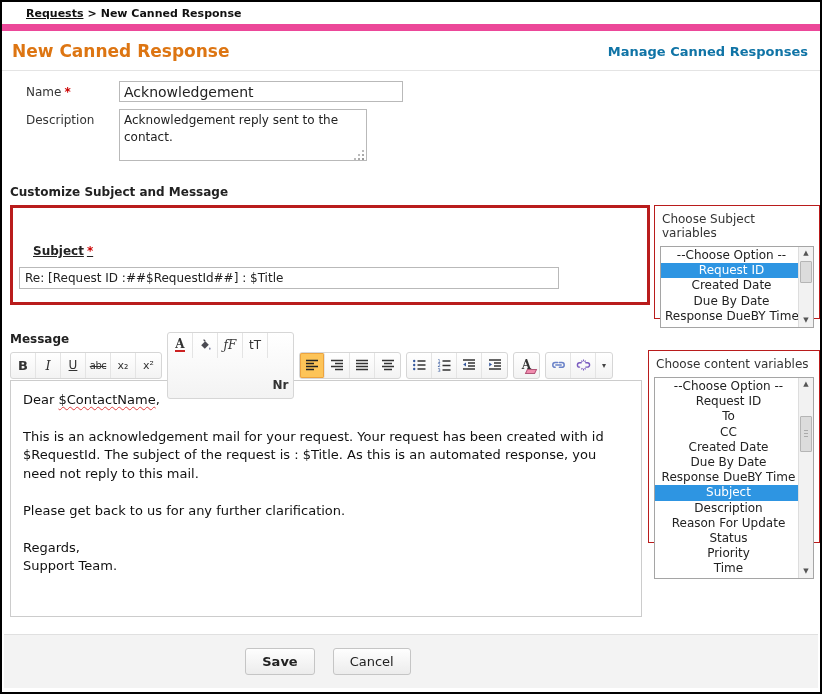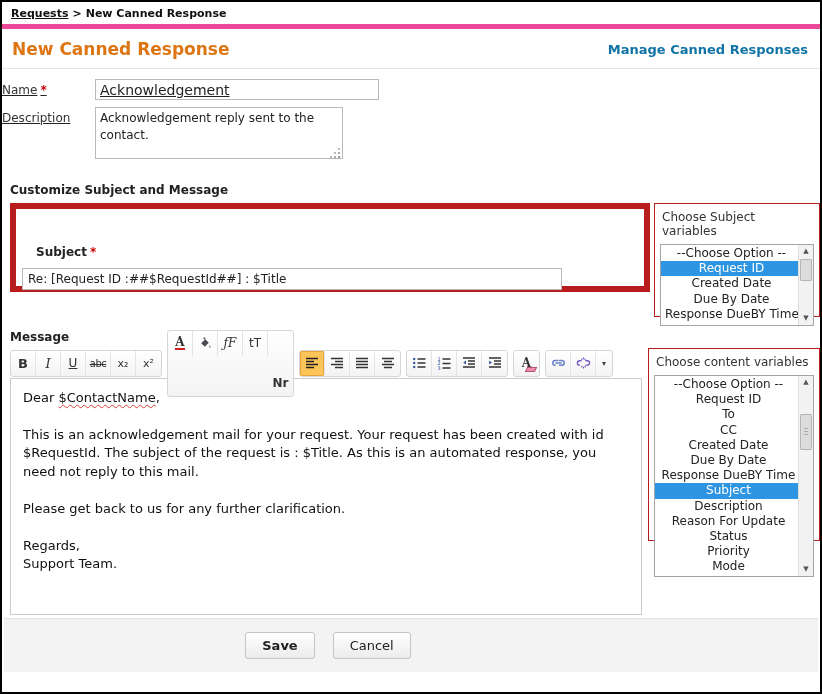--- a/index.html
+++ b/index.html
@@ -1,45 +1,45 @@
 <!DOCTYPE html>
 <html><head>
 <meta charset="utf-8">
 <style>
   * { box-sizing: border-box; margin: 0; padding: 0; }
   html,body { background:#fff; }
   body { font-family: "DejaVu Sans", "Liberation Sans", sans-serif; color:#222; }
   .page { width: 822px; height: 694px; border: 2px solid #000; background:#fff; position: relative; overflow: hidden; }
 
   
-  .breadcrumb { padding: 5px 10px 4px 9px; font-size: 11px; font-weight: bold; color:#111; border-bottom: 5px solid #ec4899; }
+  .breadcrumb { padding: 5px 10px 4px 24px; font-size: 11px; font-weight: bold; color:#111; border-bottom: 7px solid #ec4899; }
   .breadcrumb a { color:#111; text-decoration: underline; cursor: pointer; }
   .breadcrumb .sep { margin: 0 4px; font-weight: bold; }
 
   
   .header-row { display:flex; justify-content: space-between; align-items: center; padding: 10px 12px 9px 10px; border-bottom: 1px solid #e4e4e4; }
   .page-title { font-size: 17px; font-weight: bold; color: #dd7512; }
   .manage-link { font-size: 13px; font-weight: bold; color: #1074a6; text-decoration: none; cursor: pointer; }
 
   
-  .form-area { padding: 10px 0 0 0; text-decoration: underline; }
+  .form-area { padding: 10px 0 0 24px; }
   .form-row { display: flex; margin-bottom: 7px; }
   .form-label { width: 93px; font-size: 12px; color: #333; padding-top: 4px; }
   .req { color: #cc0000; font-weight: bold; margin-left: 3px; }
   .txt-input { width: 284px; height: 21px; border: 1px solid #b9b9b9; font-family: inherit; font-size: 14px; padding: 2px 4px; color:#222; }
   .desc-wrap { position: relative; }
   .txt-area { width: 248px; height: 52px; border: 1px solid #b9b9b9; font-family: inherit; font-size: 12px; padding: 2px 4px; color:#222; resize: none; line-height: 1.4; }
   .resize-grip { position:absolute; right:3px; bottom:5px; width:9px; height:9px; }
   .resize-grip::before { content:""; position:absolute; right:0; bottom:0; width:2px; height:2px; background:#999;
       box-shadow: -4px 0 0 #aaa, 0 -4px 0 #aaa, -4px -4px 0 #bbb, -8px 0 0 #bbb, 0 -8px 0 #bbb; }
 
   
   .section-hdr { margin: 20px 0 6px 8px; font-size: 12px; font-weight: bold; color:#222; }
   .subject-row { display:flex; margin-left: 8px; }
-  .subject-box { width: 640px; height: 89px; border: 6px solid #b91c1c; }
+  .subject-box { width: 640px; height: 100px; border: 3px solid #b91c1c; text-decoration: underline; }
   .subject-label { margin: 36px 0 9px 20px; font-size: 12px; font-weight: bold; }
   .subject-input { margin-left: 6px; width: 540px; height: 22px; border: 1px solid #b9b9b9; font-family: inherit; font-size: 12px; padding: 2px 5px; color:#222; }
 
   
   .vars-panel { border: 1px solid #b91c1c; background:#fff; }
   .vars-panel.subject { width: 166px; margin-left: 4px; height: 114px; }
   .vars-panel.content { width: 172px; margin-left: 6px; height: 193px; }
   .panel-title { font-size: 12px; color:#333; padding: 6px 6px 4px 7px; }
   .listbox { margin: 2px 5px 5px 5px; border: 1px solid #a5a5a5; position: relative; overflow: hidden; background:#fff; }
   .listbox.subject-list { height: 82px; }
@@ -81,21 +81,21 @@
   .eraser-block { position:absolute; right:3px; bottom:4px; width:10px; height:5px; background:#f08cae; border:1px solid #b05577; transform: skewX(-25deg); }
 
   .editor { border: 1px solid #ccc; height: 237px; padding: 10px 12px; font-size: 13px; line-height: 1.42; color:#111; background:#fff; overflow:hidden; }
   .wavy { text-decoration: underline; text-decoration-style: wavy; text-decoration-color: #e03c3c; text-decoration-thickness: 1px; text-underline-offset: 2px; }
   .msg-body { white-space: pre-wrap; }
 
   
   .checkbox-row { margin: 13px 0 0 12px; display:flex; align-items:center; height: 24px; }
   .checkbox { width: 14px; height: 14px; border: 1px solid #98a0bf; background: #eef1fa; display:flex; align-items:center; justify-content:center; font-size: 11px; font-weight: bold; color: #3d3d9e; cursor:pointer; border-radius:2px; }
   .checkbox-label { margin-left: 10px; font-size: 12.5px; font-weight: bold; color:#222; }
-  .footer-band { position:absolute; left:2px; right:2px; bottom:20px; height: 54px; background:#f3f3f3; border-top: 1px solid #e0e0e0; }
+  .footer-band { position:absolute; left:2px; right:2px; bottom:4px; height: 54px; background:#f3f3f3; border-top: 1px solid #e0e0e0; }
   .btn-wrap { width: 648px; display:flex; justify-content:center; gap: 18px; padding-top: 13px; }
   .btn { font-family: inherit; font-size: 13px; color:#222; padding: 5px 16px; border: 1px solid #c5c5c5; border-radius: 3px; background: linear-gradient(#fefefe,#ececec); cursor:pointer; }
   .btn.primary { font-weight: bold; }
 
   .ticon { display:block; }
 </style>
 </head>
 <body>
 
 <div class="page">
@@ -272,21 +272,21 @@
           <div class="opt">To</div>
           <div class="opt">CC</div>
           <div class="opt">Created Date</div>
           <div class="opt">Due By Date</div>
           <div class="opt">Response DueBY Time</div>
           <div class="opt sel">Subject</div>
           <div class="opt">Description</div>
           <div class="opt">Reason For Update</div>
           <div class="opt">Status</div>
           <div class="opt">Priority</div>
-          <div class="opt">Mode</div>
+          <div class="opt">Time</div>
         </div>
         <div class="vscroll">
           <div class="scroll-arrow up">▲</div>
           <div class="scroll-thumb">
               <span class="thumb-grip"></span>
             </div>
           <div class="scroll-arrow down">▼</div>
         </div>
       </div>
     </div>

